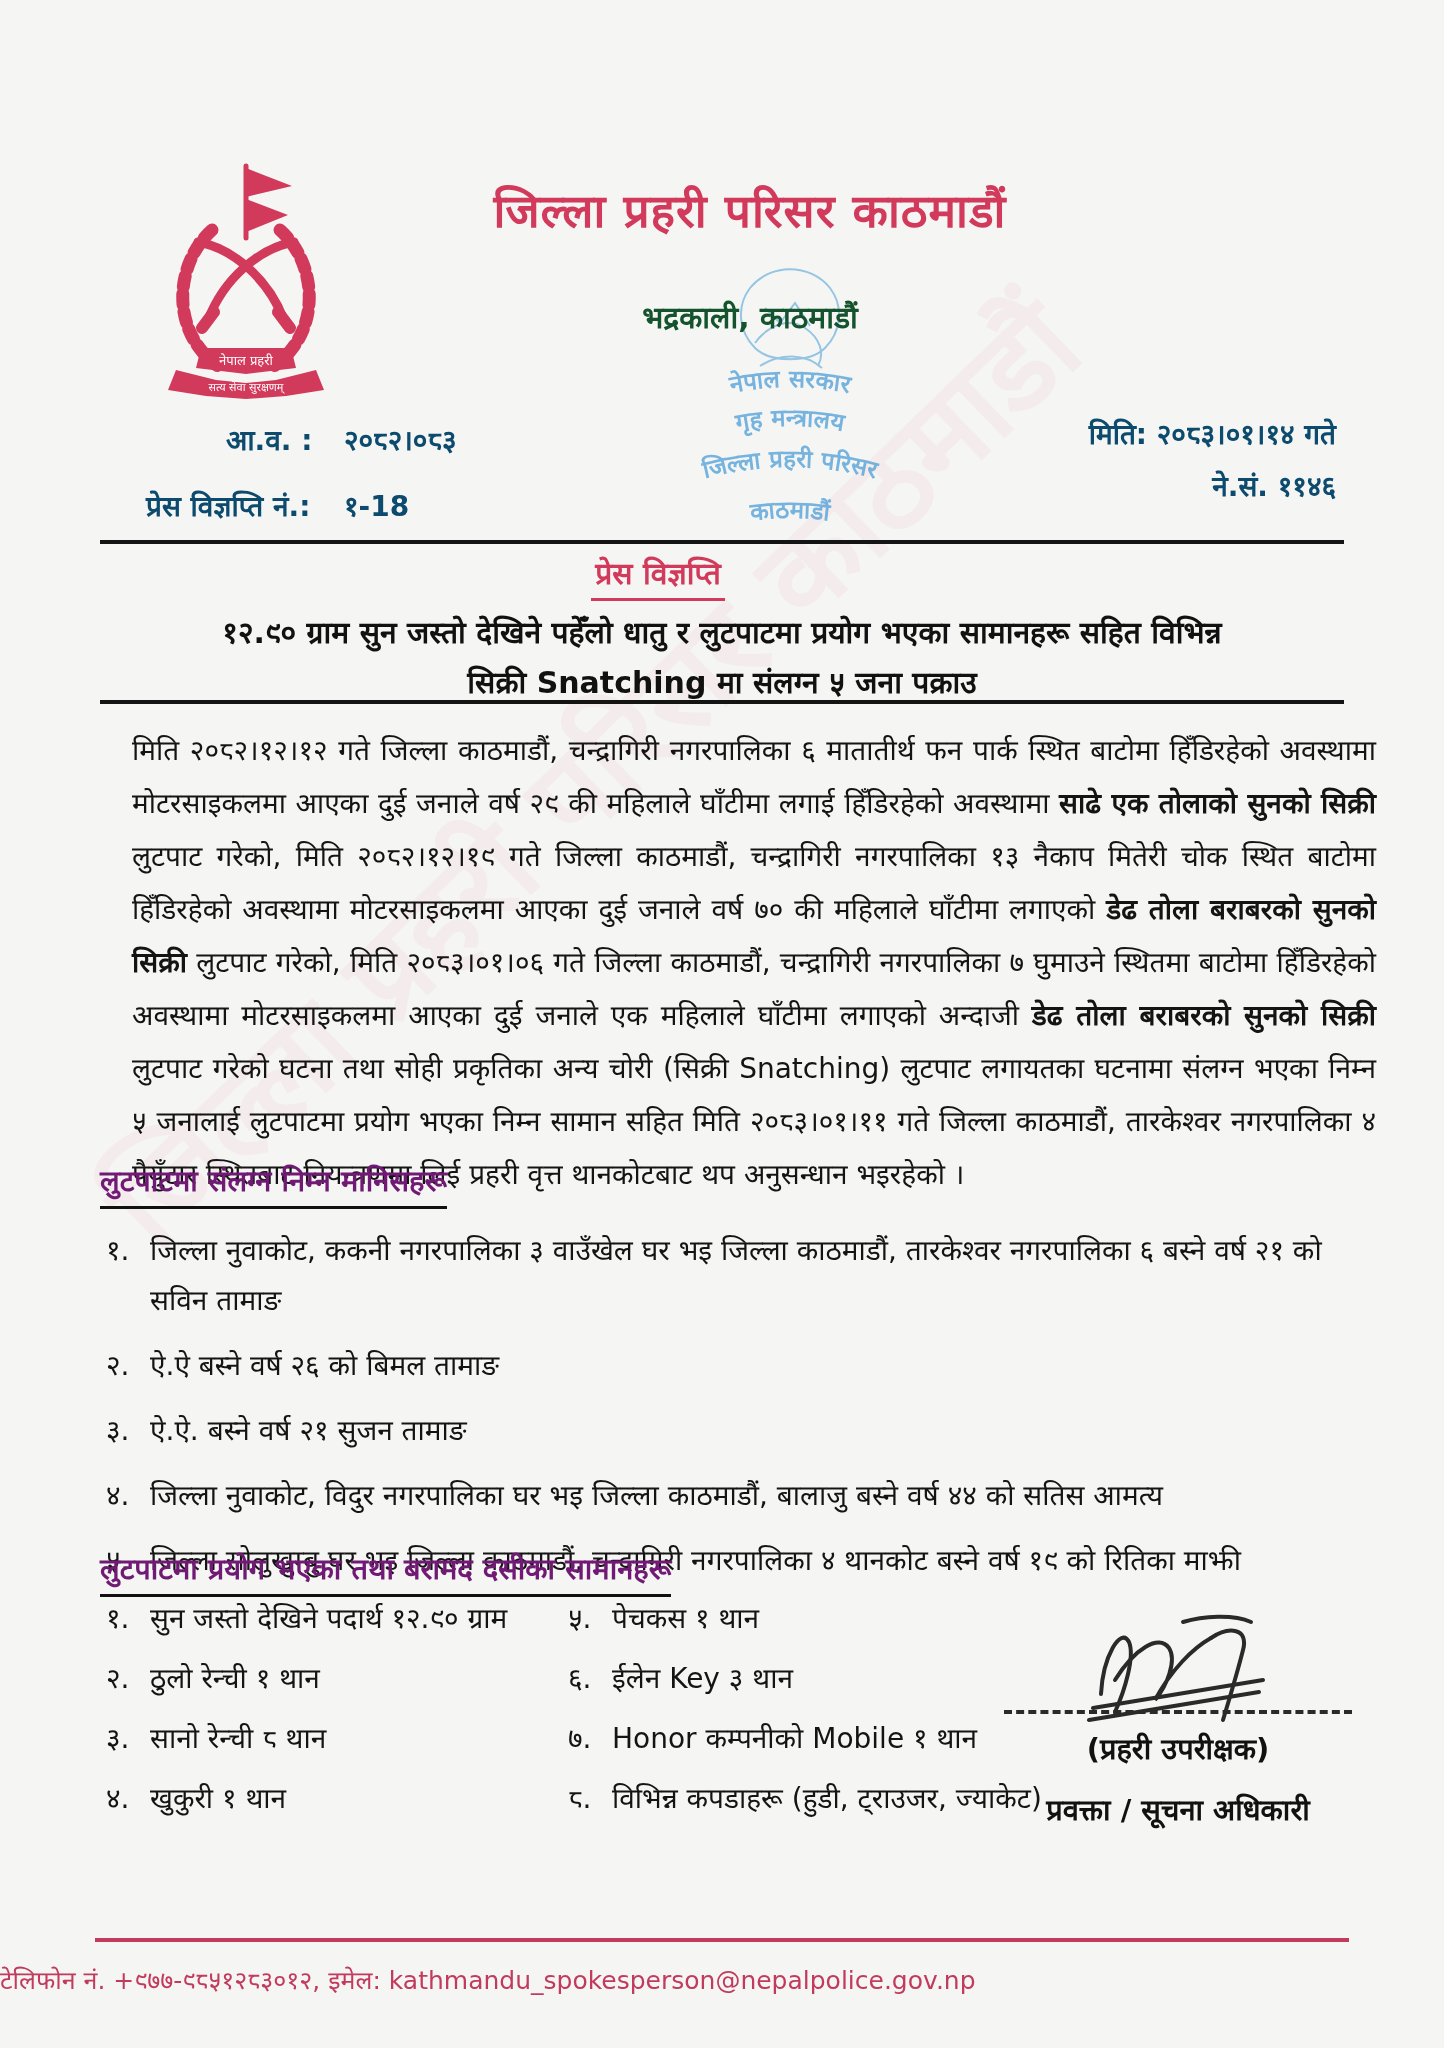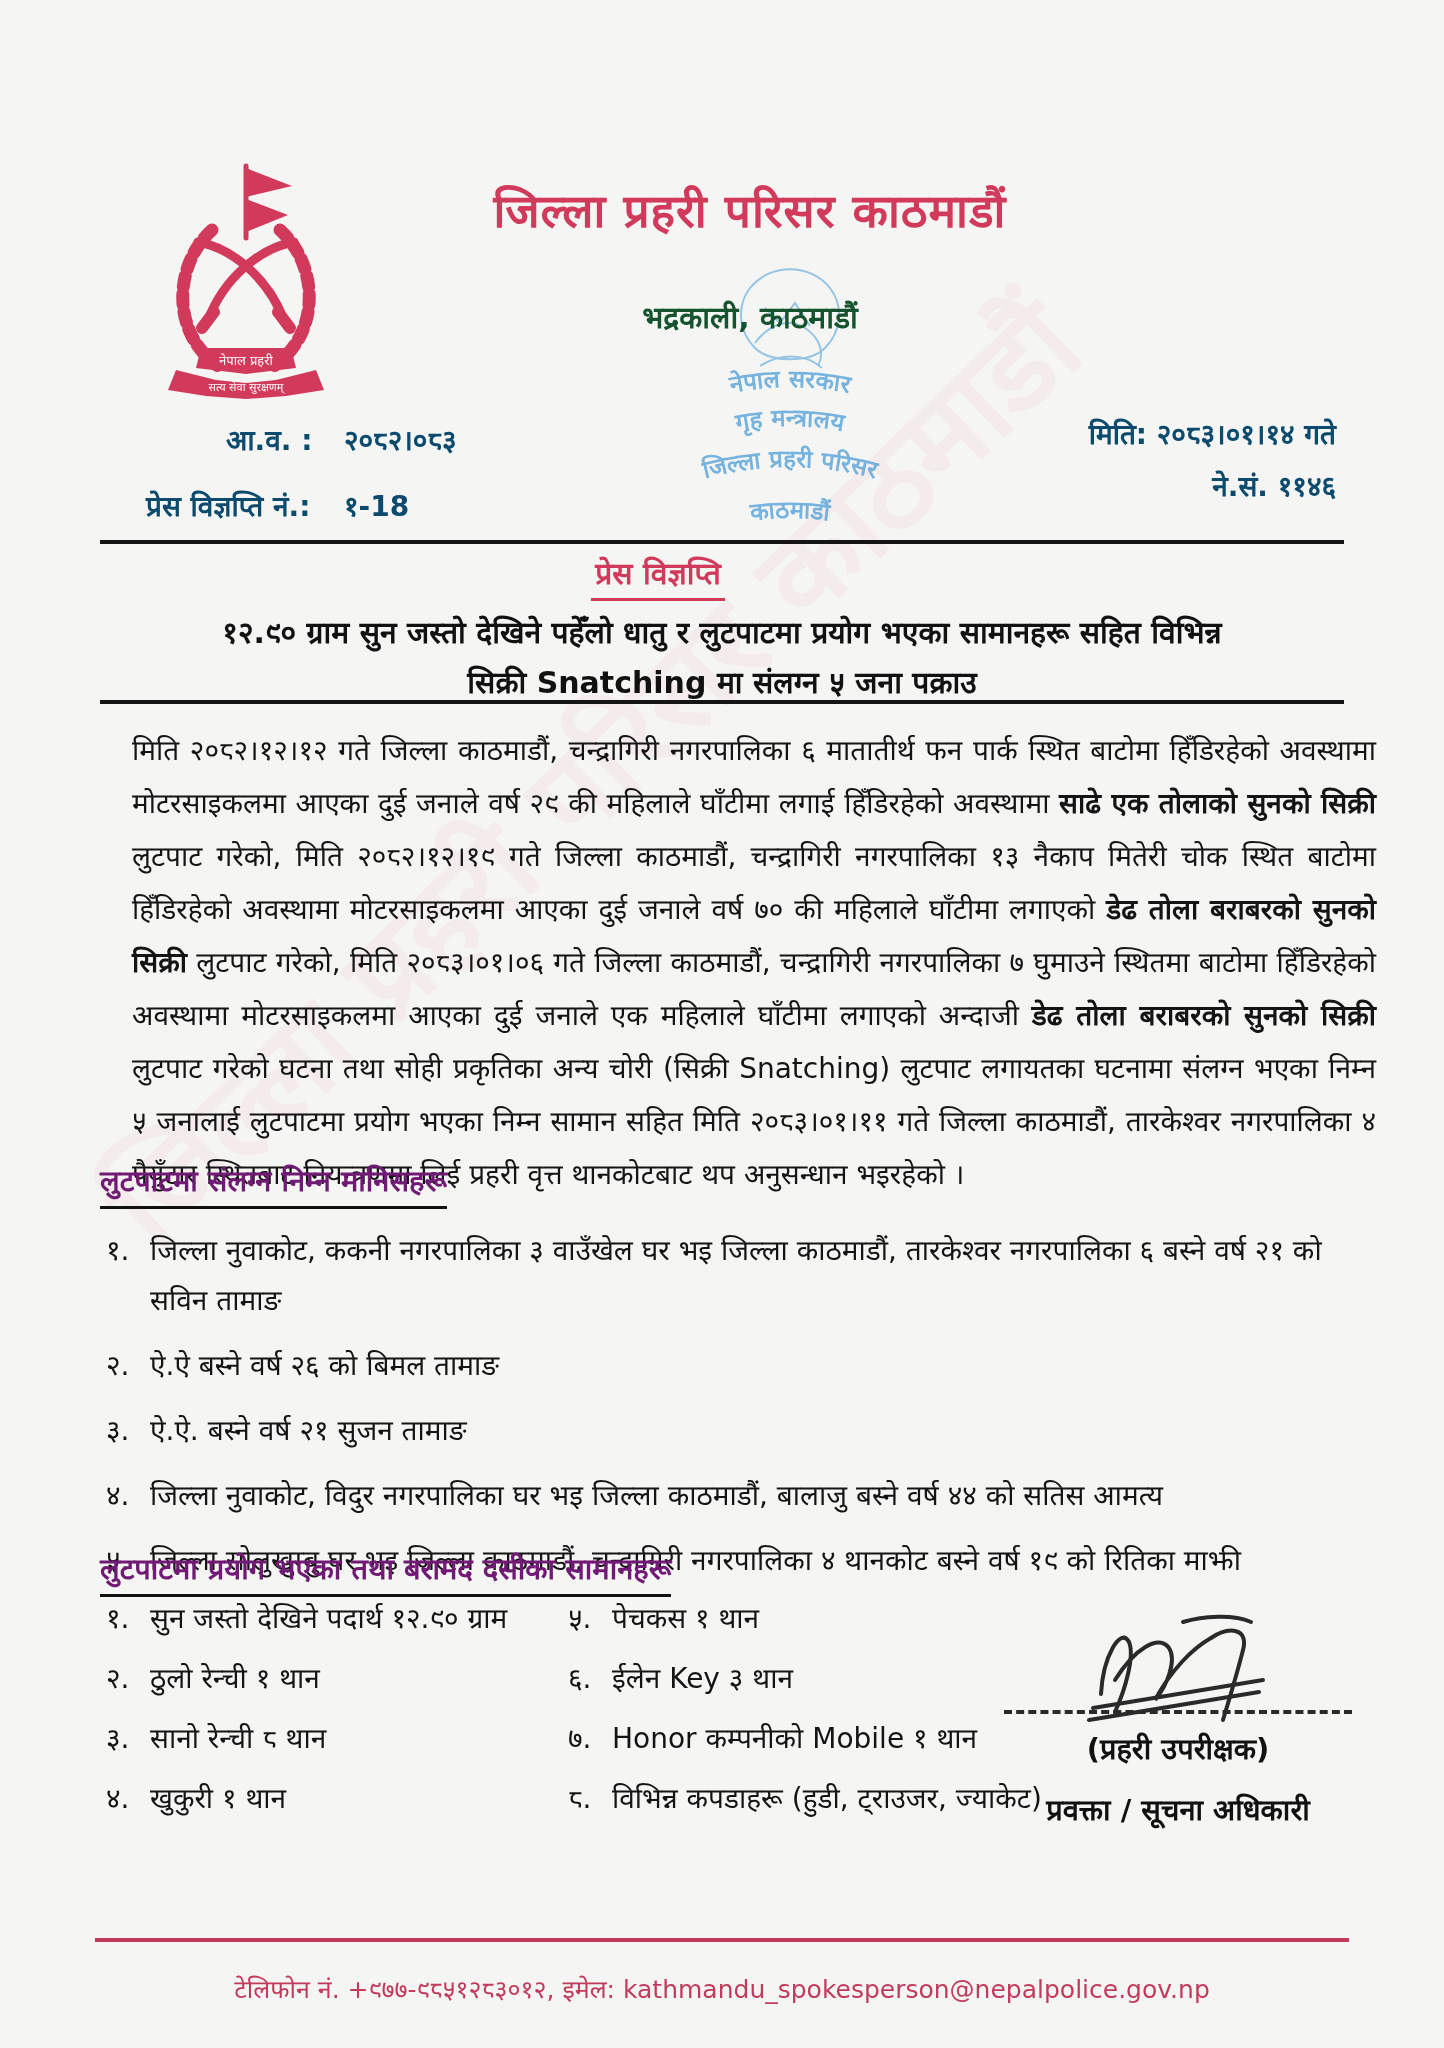--- a/index.html
+++ b/index.html
@@ -79,22 +79,22 @@
   .signature{position:absolute;left:1004px;top:1608px;width:348px;text-align:center;}
   .sig-svg{width:230px;height:130px;display:block;margin:0 auto -28px auto;}
   .sig-dash{border-top:4px dashed #2a2a2a;width:100%;margin-bottom:14px;}
   .sig-name{font-size:30px;font-weight:bold;color:#111;margin-bottom:22px;}
   .sig-rank{font-size:29px;font-weight:bold;color:#111;margin-bottom:22px;}
   .sig-role{font-size:29px;font-weight:bold;color:#111;}
   
   .footer-line{position:absolute;left:95px;top:1938px;width:1254px;height:0;
     border-top:2px solid #c23b5c;box-shadow:0 2px 0 #c23b5c;}
   .footer-text{
-    position:absolute;left:0;top:1962px;width:1444px;text-align:center;
-    font-size:25px;color:#c23b5c;margin-top:9px;
+    position:absolute;left:0;top:1962px;width:1444px;
+    font-size:25px;color:#c23b5c;
   }
 </style>
 </head>
 <body>
 
 <div class="page">
 
   <div class="watermark">जिल्ला प्रहरी परिसर काठमाडौं</div>
 
   <svg class="logo" viewBox="0 0 200 250">

